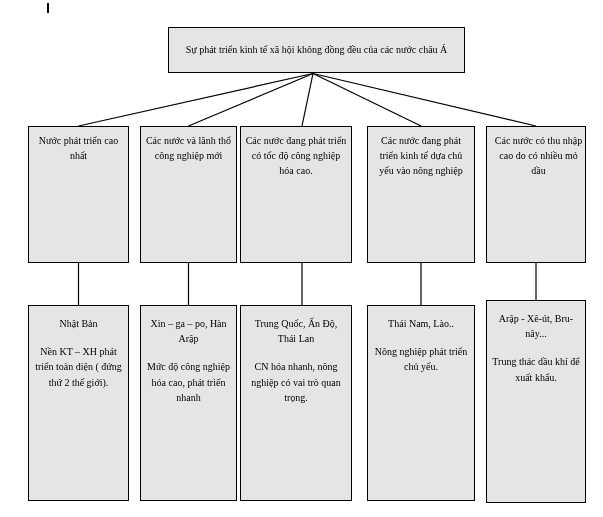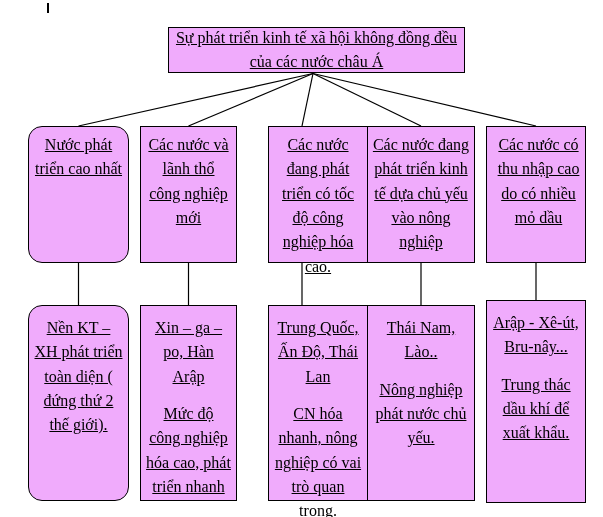--- a/index.html
+++ b/index.html
@@ -26,25 +26,24 @@
   }
   .connectors {
     position: absolute;
     left: 0;
     top: 0;
   }
   .box {
     position: absolute;
     box-sizing: border-box;
     border: 1px solid #000000;
-    background: #f0abfc;
-    font-size: 16px;
+    background: #e5e5e5;
+    font-size: 10px;
     line-height: 1.52;
     text-align: center;
-    text-decoration: underline;
   }
   .root-box {
     left: 168px;
     top: 27px;
     width: 297px;
     height: 46px;
     display: flex;
     align-items: center;
     justify-content: center;
     padding: 0 6px;
@@ -57,23 +56,23 @@
   .cat-box.align-left {
     text-align: center;
     padding-left: 7px;
     padding-right: 2px;
   }
   .detail-box {
     top: 305px;
     height: 196px;
     padding: 10px 5px 0 5px;
   }
-  .col1 { left: 28px;  width: 101px; border-radius: 14px; }
+  .col1 { left: 28px;  width: 101px; }
   .col2 { left: 140px; width: 97px; text-align: center;  }
-  .col3 { left: 268px; width: 100px; }
+  .col3 { left: 240px; width: 112px; }
   .col4 { left: 367px; width: 108px; }
   .col5 { left: 486px; width: 100px; }
   .detail-box.col5 { top: 300px; height: 203px; }
   .para { margin: 0; }
   .para + .para { margin-top: 13px; }
 </style>
 </head>
 <body>
 
 <div id="canvas">
@@ -94,20 +93,21 @@
   </svg>
 
   <div class="box root-box">
     <span>Sự phát triển kinh tế xã hội không đồng đều của các nước châu Á</span>
   </div>
 
   <div class="box cat-box col1">
     <span>Nước phát triển cao nhất</span>
   </div>
   <div class="box detail-box col1">
+    <p class="para">Nhật Bản</p>
     <p class="para">Nền KT – XH phát triển toàn diện ( đứng thứ 2 thế giới).</p>
   </div>
 
   <div class="box cat-box col2">
     <span>Các nước và lãnh thổ công nghiệp mới</span>
   </div>
   <div class="box detail-box col2">
     <p class="para">Xin – ga – po, Hàn Arập</p>
     <p class="para">Mức độ công nghiệp hóa cao, phát triển nhanh</p>
   </div>
@@ -118,21 +118,21 @@
   <div class="box detail-box col3">
     <p class="para">Trung Quốc, Ấn Độ, Thái Lan</p>
     <p class="para">CN hóa nhanh, nông nghiệp có vai trò quan trọng.</p>
   </div>
 
   <div class="box cat-box col4">
     <span>Các nước đang phát triển kinh tế dựa chủ yếu vào nông nghiệp</span>
   </div>
   <div class="box detail-box col4">
     <p class="para">Thái Nam, Lào..</p>
-    <p class="para">Nông nghiệp phát nước chủ yếu.</p>
+    <p class="para">Nông nghiệp phát triển chủ yếu.</p>
   </div>
 
   <div class="box cat-box col5 align-left">
     <span>Các nước có thu nhập cao do có nhiều mỏ dầu</span>
   </div>
   <div class="box detail-box col5">
     <p class="para">Arập - Xê-út, Bru-nây...</p>
     <p class="para">Trung thác dầu khí để xuất khẩu.</p>
   </div>
 

